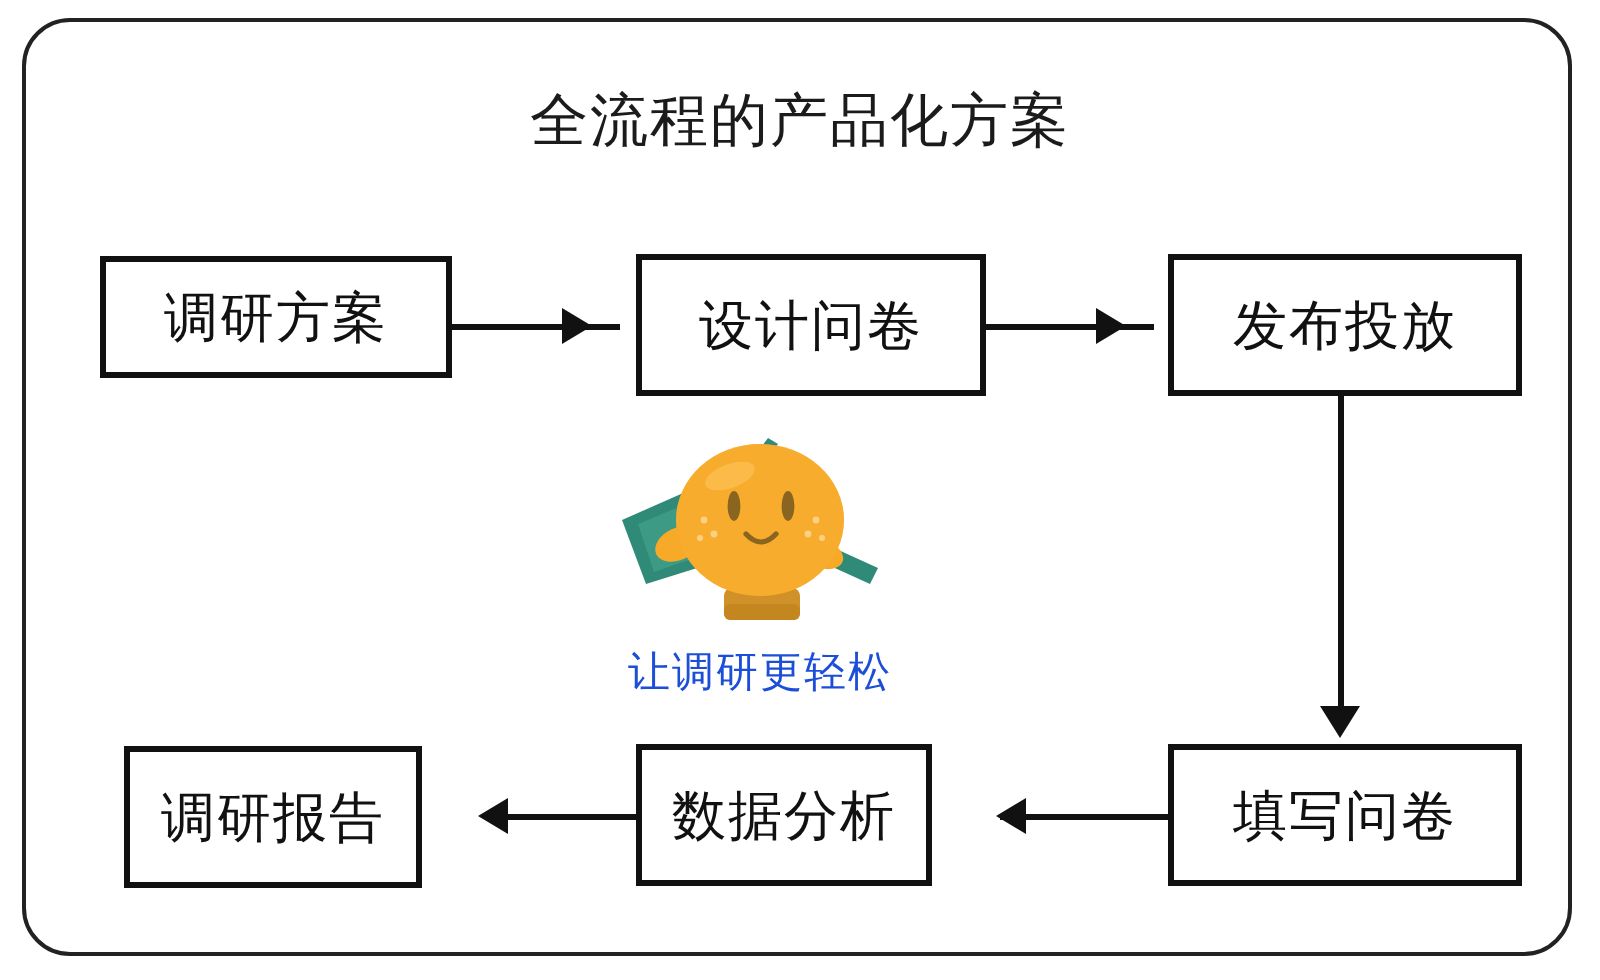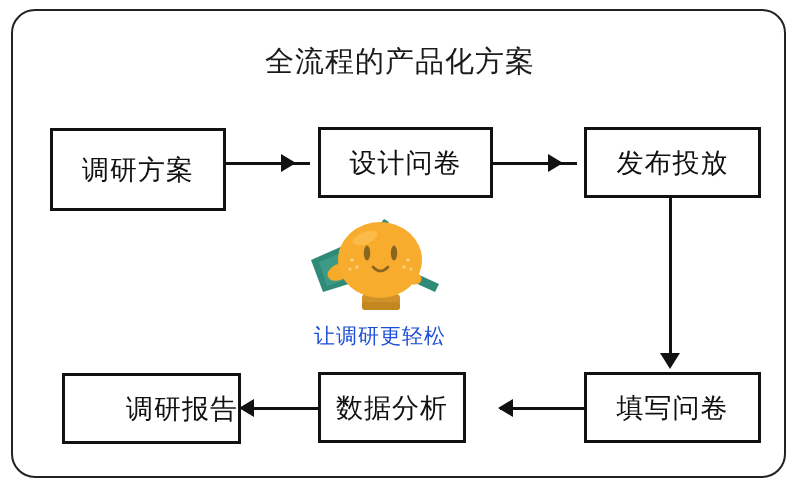--- a/index.html
+++ b/index.html
@@ -52,26 +52,26 @@
     border: 3px solid #111111;
     background: #ffffff;
     display: flex;
     align-items: center;
     justify-content: center;
     color: #111111;
     font-size: 27px;
     letter-spacing: 1px;
     white-space: nowrap;
   }
-  .n1 { left: 50px;  top: 128px; width: 176px; height: 83px; }
+  .n1 { left: 50px;  top: 128px; width: 176px; height: 61px; }
   .n2 { left: 318px; top: 127px; width: 175px; height: 71px; text-align: right; }
   .n3 { left: 584px; top: 127px; width: 177px; height: 71px; align-items: center; }
   .n4 { left: 584px; top: 372px; width: 177px; height: 71px; }
   .n5 { left: 318px; top: 372px; width: 148px; height: 71px; }
-  .n6 { left: 62px;  top: 373px; width: 179px; height: 71px; justify-content: flex-end; }
+  .n6 { left: 62px;  top: 373px; width: 149px; height: 71px; }
   .hline {
     position: absolute;
     height: 3px;
     background: #111111;
   }
   .vline {
     position: absolute;
     width: 3px;
     background: #111111;
   }

